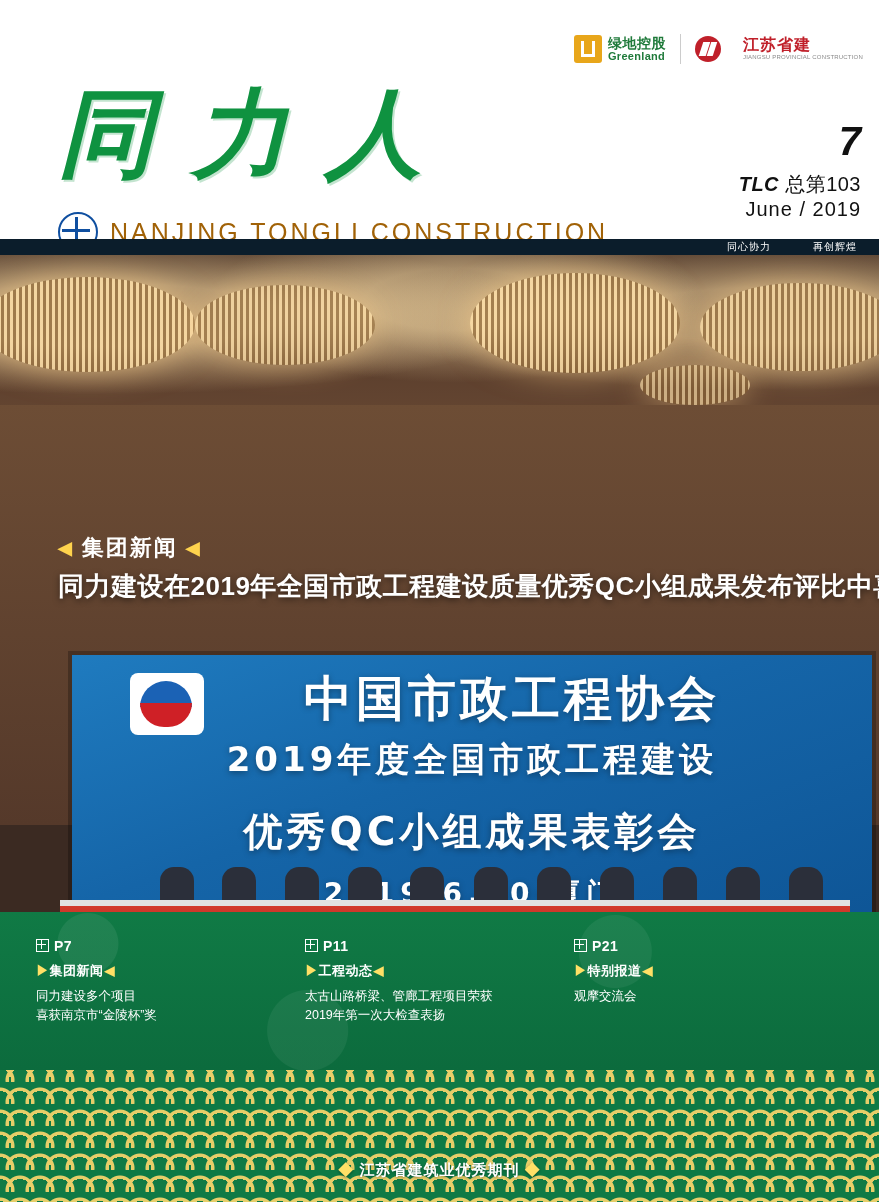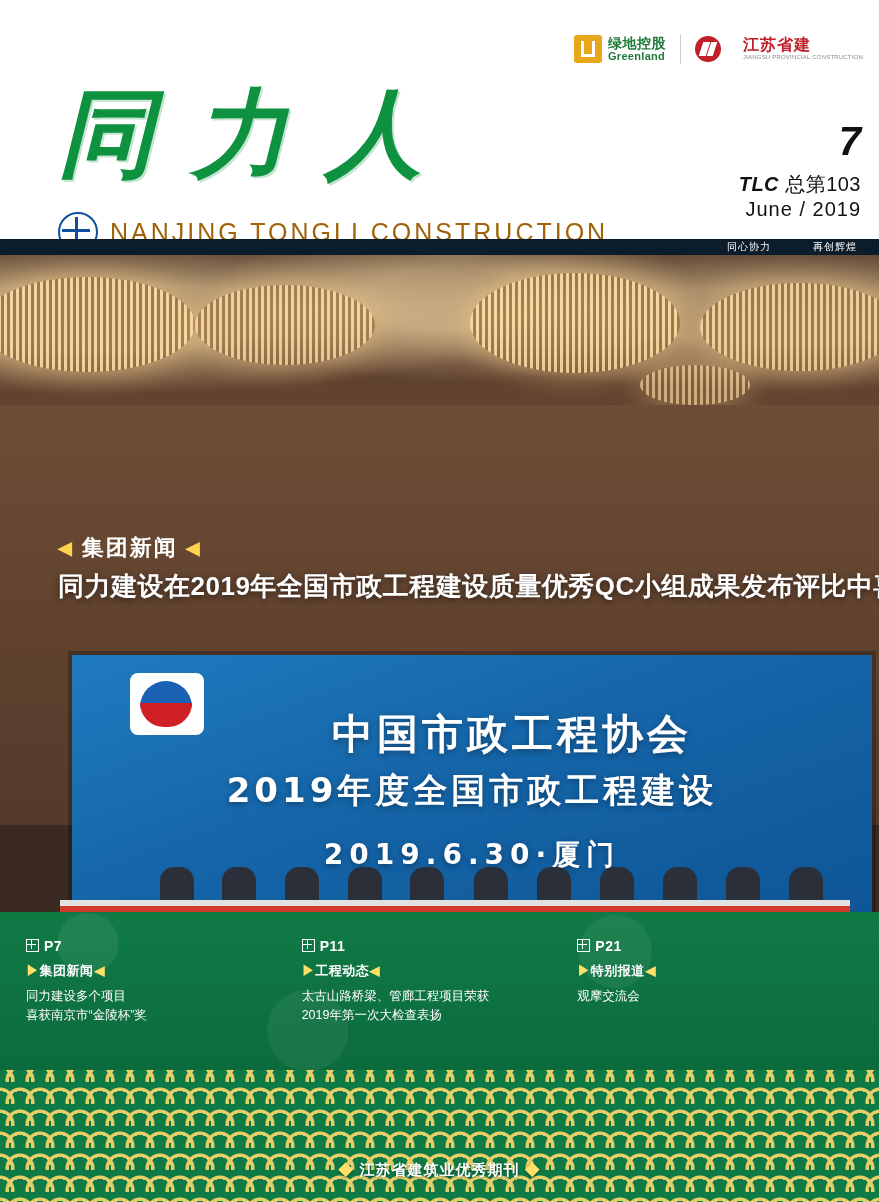--- a/index.html
+++ b/index.html
@@ -261,21 +261,21 @@
     justify-content: center;
     color: #ffffff;
     text-align: center;
   }
   .screen-line {
     font-family: "DejaVu Sans", sans-serif;
     font-weight: bold;
     letter-spacing: 4px;
     text-shadow: 0 2px 6px rgba(0,0,0,0.35);
   }
-  .sl1 { font-size: 41px; margin-bottom: 6px; padding-left: 80px;}
+  .sl1 { font-size: 48px; margin-bottom: 6px; padding-left: 80px;}
   .sl2 { font-size: 34px; margin-bottom: 22px; }
   .sl3 { font-size: 39px; margin-bottom: 16px; }
   .sl4 { font-size: 28px; letter-spacing: 6px; }
   .screen-logo {
     position: absolute;
     left: 58px; top: 18px;
     width: 74px; height: 62px;
     background: #ffffff;
     border-radius: 8px;
     overflow: hidden;
@@ -352,21 +352,21 @@
       radial-gradient(circle at 10% 20%, rgba(255,255,255,0.07) 0 30px, rgba(0,0,0,0) 31px),
       radial-gradient(circle at 35% 75%, rgba(255,255,255,0.06) 0 40px, rgba(0,0,0,0) 41px),
       radial-gradient(circle at 70% 25%, rgba(255,255,255,0.06) 0 36px, rgba(0,0,0,0) 37px),
       linear-gradient(#107a45, #0c6b3d);
     color: #ffffff;
     box-sizing: border-box;
     padding: 26px 0 0 0;
   }
   .teaser-cols {
     display: flex;
-    padding: 0 26px;
+    padding: 0 36px;
     gap: 0;
   }
   .teaser-col {
     flex: 1;
     padding-right: 18px;
   }
   .teaser-page {
     font-size: 14px;
     font-weight: bold;
     margin-bottom: 8px;
@@ -488,20 +488,21 @@
     <div class="chandelier ch3"></div>
     <div class="chandelier ch4"></div>
     <div class="chandelier ch-mid"></div>
     <div class="stage-wall"></div>
 
     <div class="screen">
       <div class="screen-logo"></div>
       <div class="screen-inner">
         <div class="screen-line sl1">中国市政工程协会</div>
         <div class="screen-line sl2">2019年度全国市政工程建设</div>
+        <div class="screen-line sl3">优秀QC小组成果表彰会</div>
         <div class="screen-line sl4">2019.6.30·厦门</div>
       </div>
     </div>
 
     <div class="seated" style="left:160px"></div>
     <div class="seated" style="left:222px"></div>
     <div class="seated" style="left:285px"></div>
     <div class="seated" style="left:348px"></div>
     <div class="seated" style="left:410px"></div>
     <div class="seated" style="left:474px"></div>

